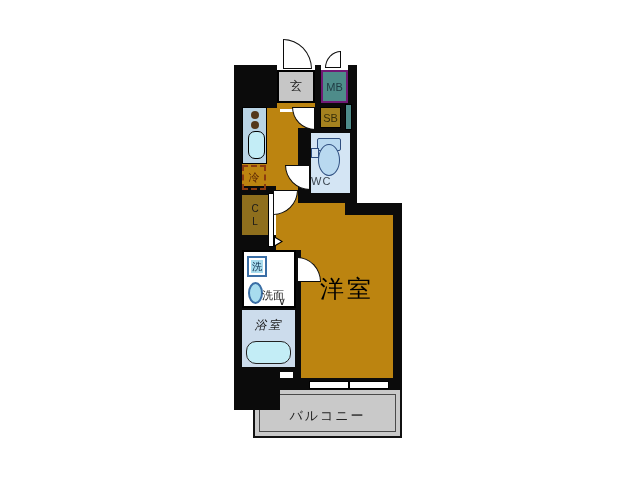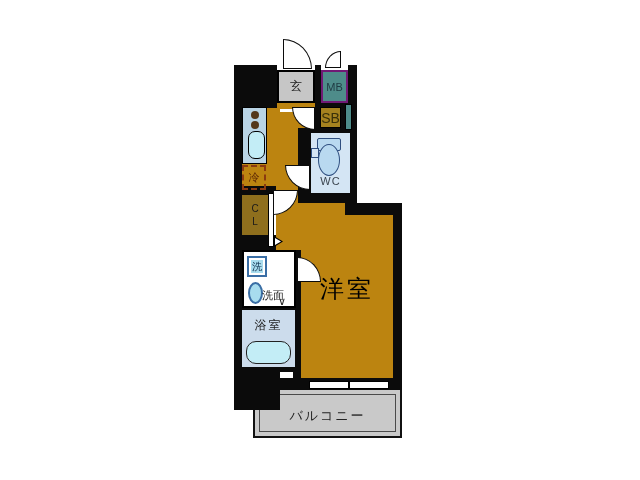--- a/index.html
+++ b/index.html
@@ -45,28 +45,28 @@
   <div class="abs wall" style="left:276px;top:378px;width:126px;height:12px;"></div>
 
   <div class="abs ctr" style="left:277px;top:70px;width:38px;height:33px;background:var(--genkan);border:2px solid #000;">
     <span class="lbl" style="font-size:12px;">玄</span>
   </div>
   <div class="abs ctr" style="left:321px;top:70px;width:27px;height:33px;background:var(--meter-box);border:2px solid #701a75;">
     <span style="font-size:11px;color:#203c44;">MB</span>
   </div>
   <div class="abs" style="left:345px;top:104px;width:7px;height:26px;background:var(--meter-box);border:1px solid #000;"></div>
   <div class="abs ctr" style="left:320px;top:107px;width:21px;height:21px;background:var(--shoe-box);border:1px solid #000;">
-    <span style="font-size:14px;color:#39300a;">SB</span>
+    <span style="font-size:11px;color:#39300a;">SB</span>
   </div>
 
   <div class="abs" style="left:311px;top:133px;width:39px;height:60px;background:var(--wet-room);">
     <div class="abs" style="left:6px;top:5px;width:24px;height:13px;background:var(--toilet-fill);border:1px solid var(--toilet-border);border-radius:2px;"></div>
     <div class="abs" style="left:7px;top:11px;width:22px;height:32px;background:var(--toilet-fill);border:1px solid var(--toilet-border);border-radius:50%;"></div>
     <div class="abs" style="left:0px;top:15px;width:8px;height:10px;background:var(--wet-room);border:1px solid var(--toilet-border);"></div>
-    <div class="abs" style="left:0;right:0;top:42px;text-align:center;font-size:11px;letter-spacing:1px;color:var(--wc-text);">WC</div>
+    <div class="abs" style="left:0;right:0;top:42px;font-size:11px;letter-spacing:1px;color:var(--wc-text);">WC</div>
   </div>
 
   <div class="abs" style="left:242px;top:107px;width:25px;height:57px;background:var(--counter);border:1px solid #000;">
     <div class="abs" style="left:8px;top:3px;width:8px;height:8px;border-radius:50%;background:#53371b;"></div>
     <div class="abs" style="left:8px;top:13px;width:8px;height:8px;border-radius:50%;background:#53371b;"></div>
     <div class="abs" style="left:5px;top:23px;width:17px;height:28px;background:var(--fixture-cyan);border:1.5px solid #000;border-radius:7px;"></div>
   </div>
   <div class="abs ctr" style="left:242px;top:165px;width:24px;height:25px;border:2px dashed var(--fridge-border);">
     <span style="font-size:11px;color:var(--fridge-text);">冷</span>
   </div>
@@ -84,21 +84,21 @@
 
   <div class="abs" style="left:242px;top:250px;width:54px;height:58px;background:#fff;border:2px solid #000;">
     <div class="abs ctr" style="left:3px;top:4px;width:20px;height:21px;background:var(--washer-fill);border:2px solid var(--washer-border);box-shadow:inset 0 0 0 2px #fff;">
       <span style="font-size:10px;color:#0a2a4a;">洗</span>
     </div>
     <div class="abs" style="left:4px;top:30px;width:15px;height:22px;background:var(--washer-fill);border:2px solid var(--washer-border);border-radius:50%;"></div>
     <div class="abs lbl" style="left:18px;top:36px;font-size:11px;">洗面</div>
   </div>
   <div class="abs" style="left:278px;top:295px;font-size:11px;color:#222;z-index:2;">∨</div>
 
-  <div class="abs" style="left:242px;top:310px;width:53px;height:57px;background:var(--bath-room);">
+  <div class="abs" style="left:242px;top:310px;width:53px;height:57px;background:var(--bath-room);font-style:italic;">
     <div class="abs lbl" style="left:0;right:0;top:7px;text-align:center;font-size:12px;letter-spacing:2px;">浴室</div>
     <div class="abs" style="left:4px;top:31px;width:45px;height:23px;background:var(--fixture-cyan);border:1.5px solid #222;border-radius:10px;"></div>
   </div>
 
   <div class="abs" style="left:297px;top:274px;width:100px;text-align:center;color:#000000;font-weight:500;">
     <div style="font-size:24px;line-height:30px;letter-spacing:3px;">洋室</div>
   </div>
 
   <div class="abs" style="left:309px;top:381px;width:80px;height:8px;background:#fff;border:1.5px solid #000;">
     <div class="abs" style="left:38px;top:0;width:2px;height:100%;background:#000;"></div>

